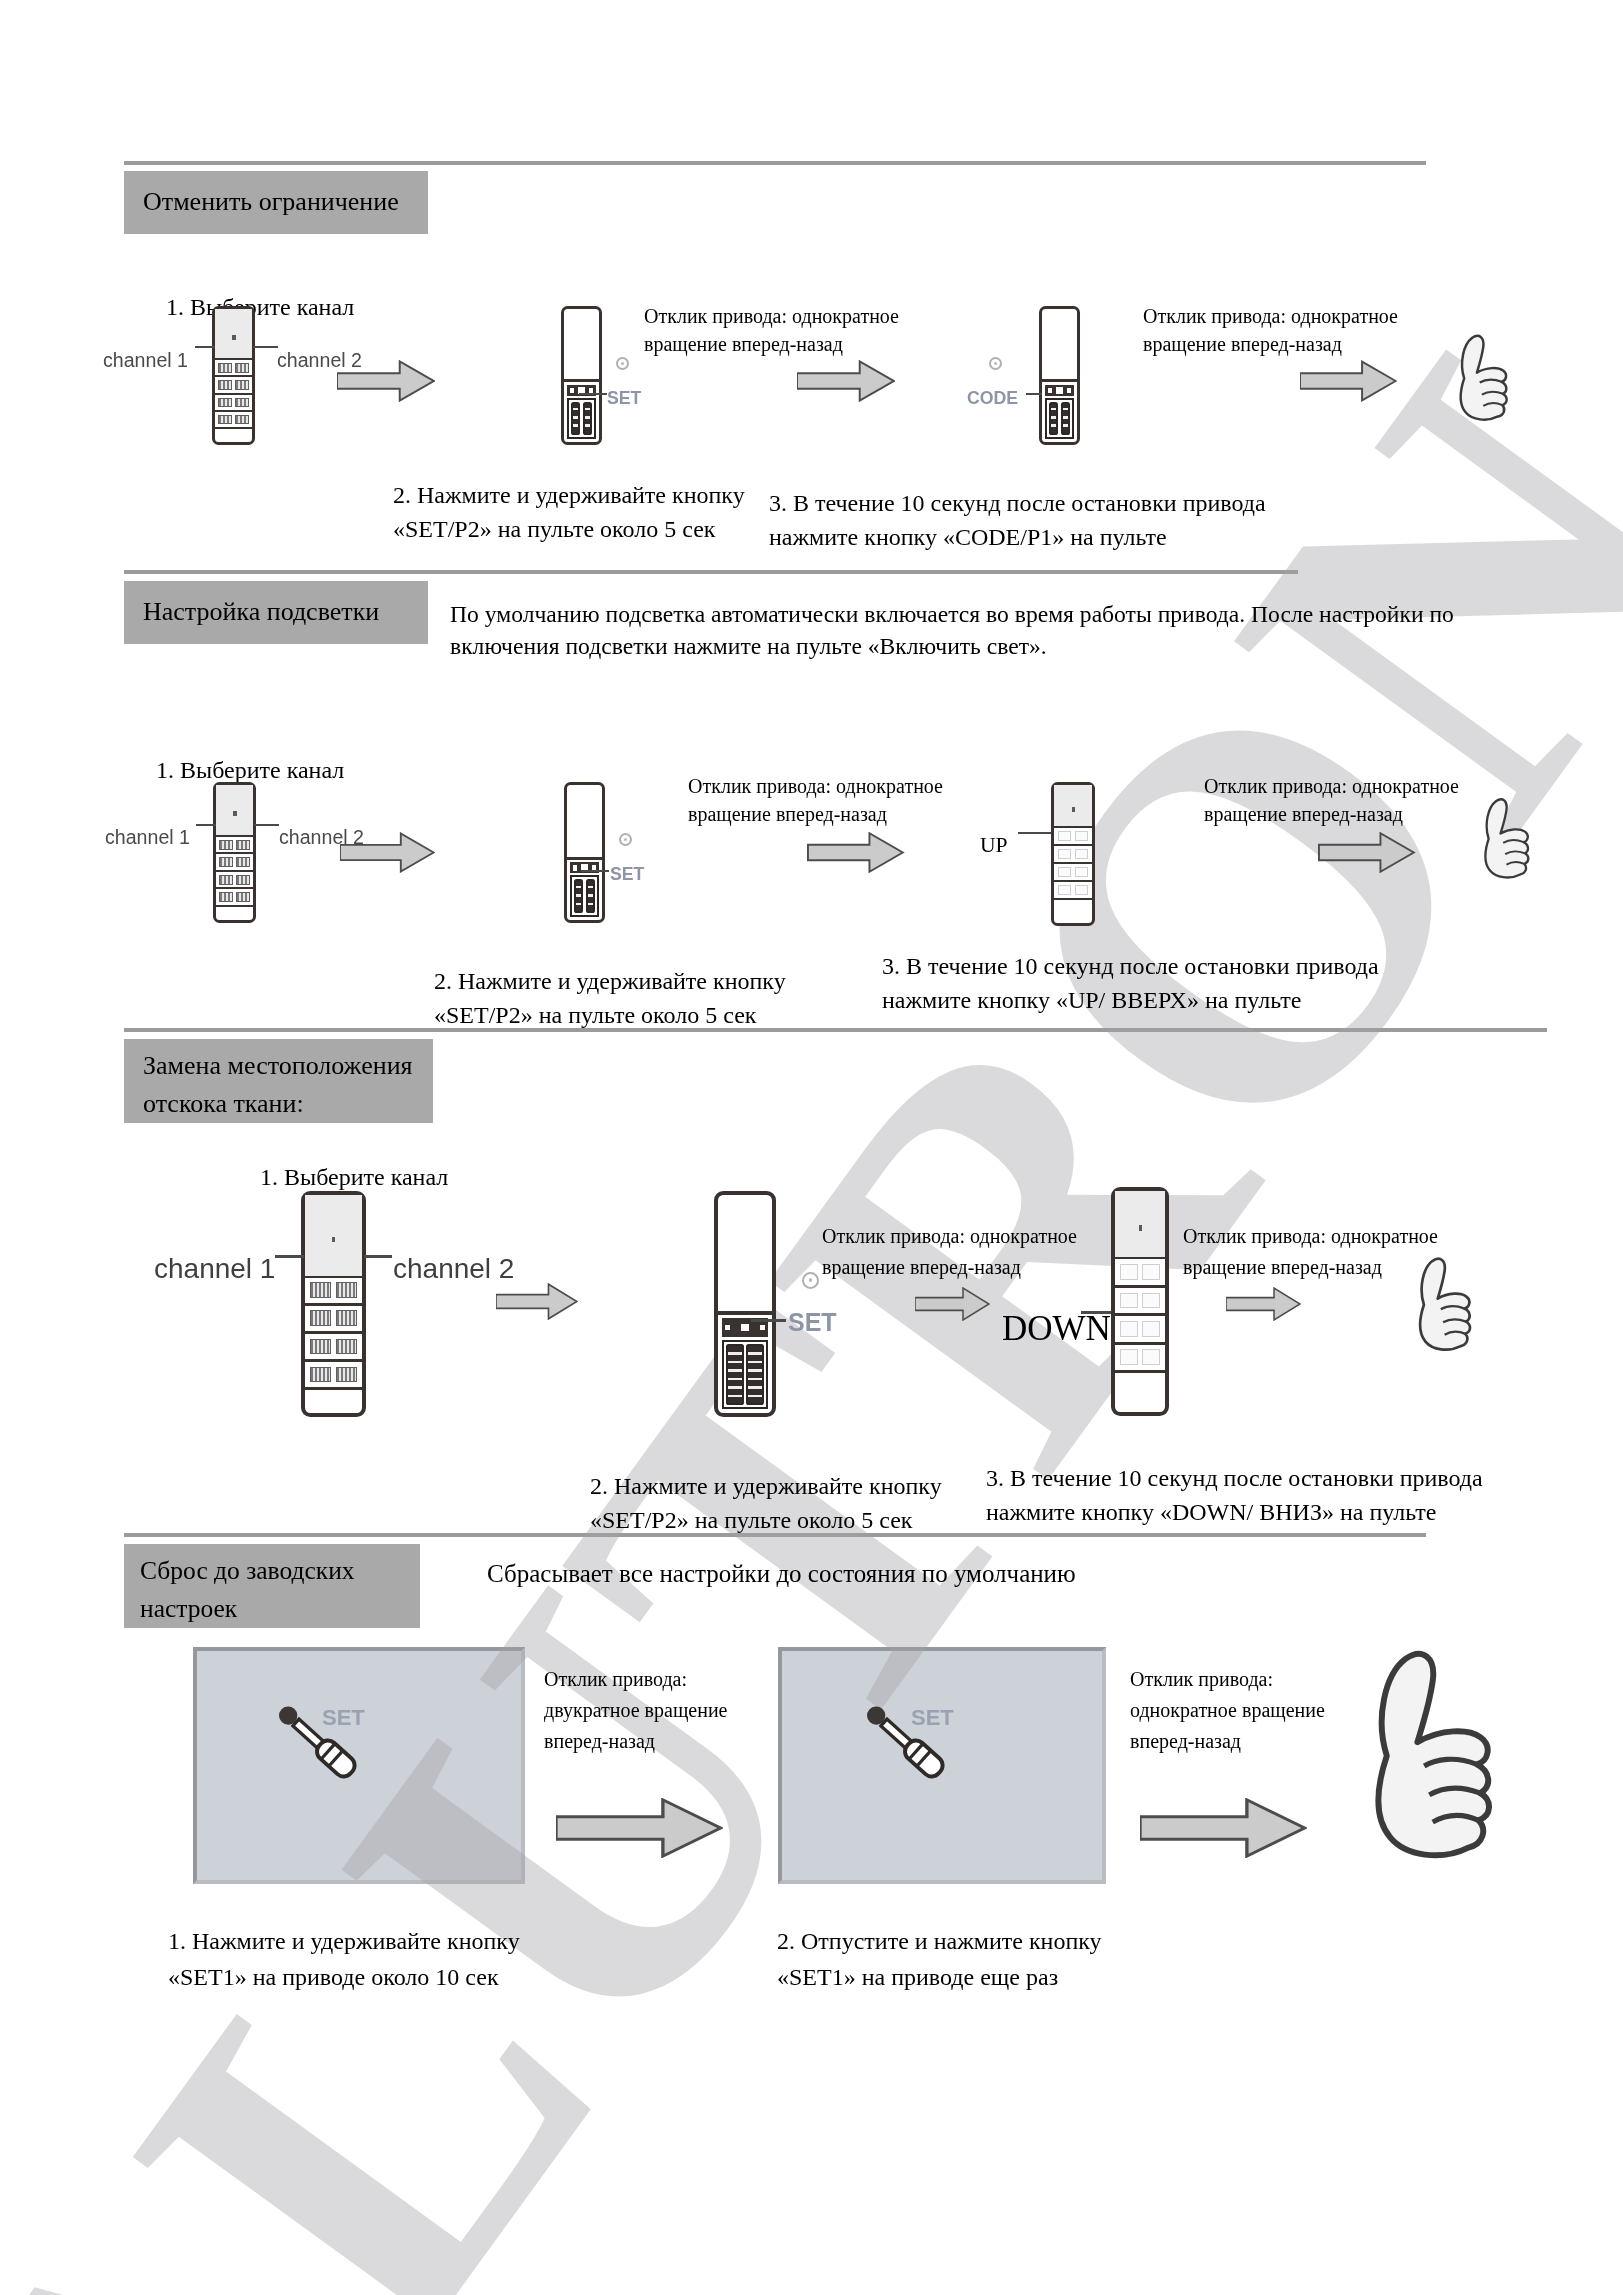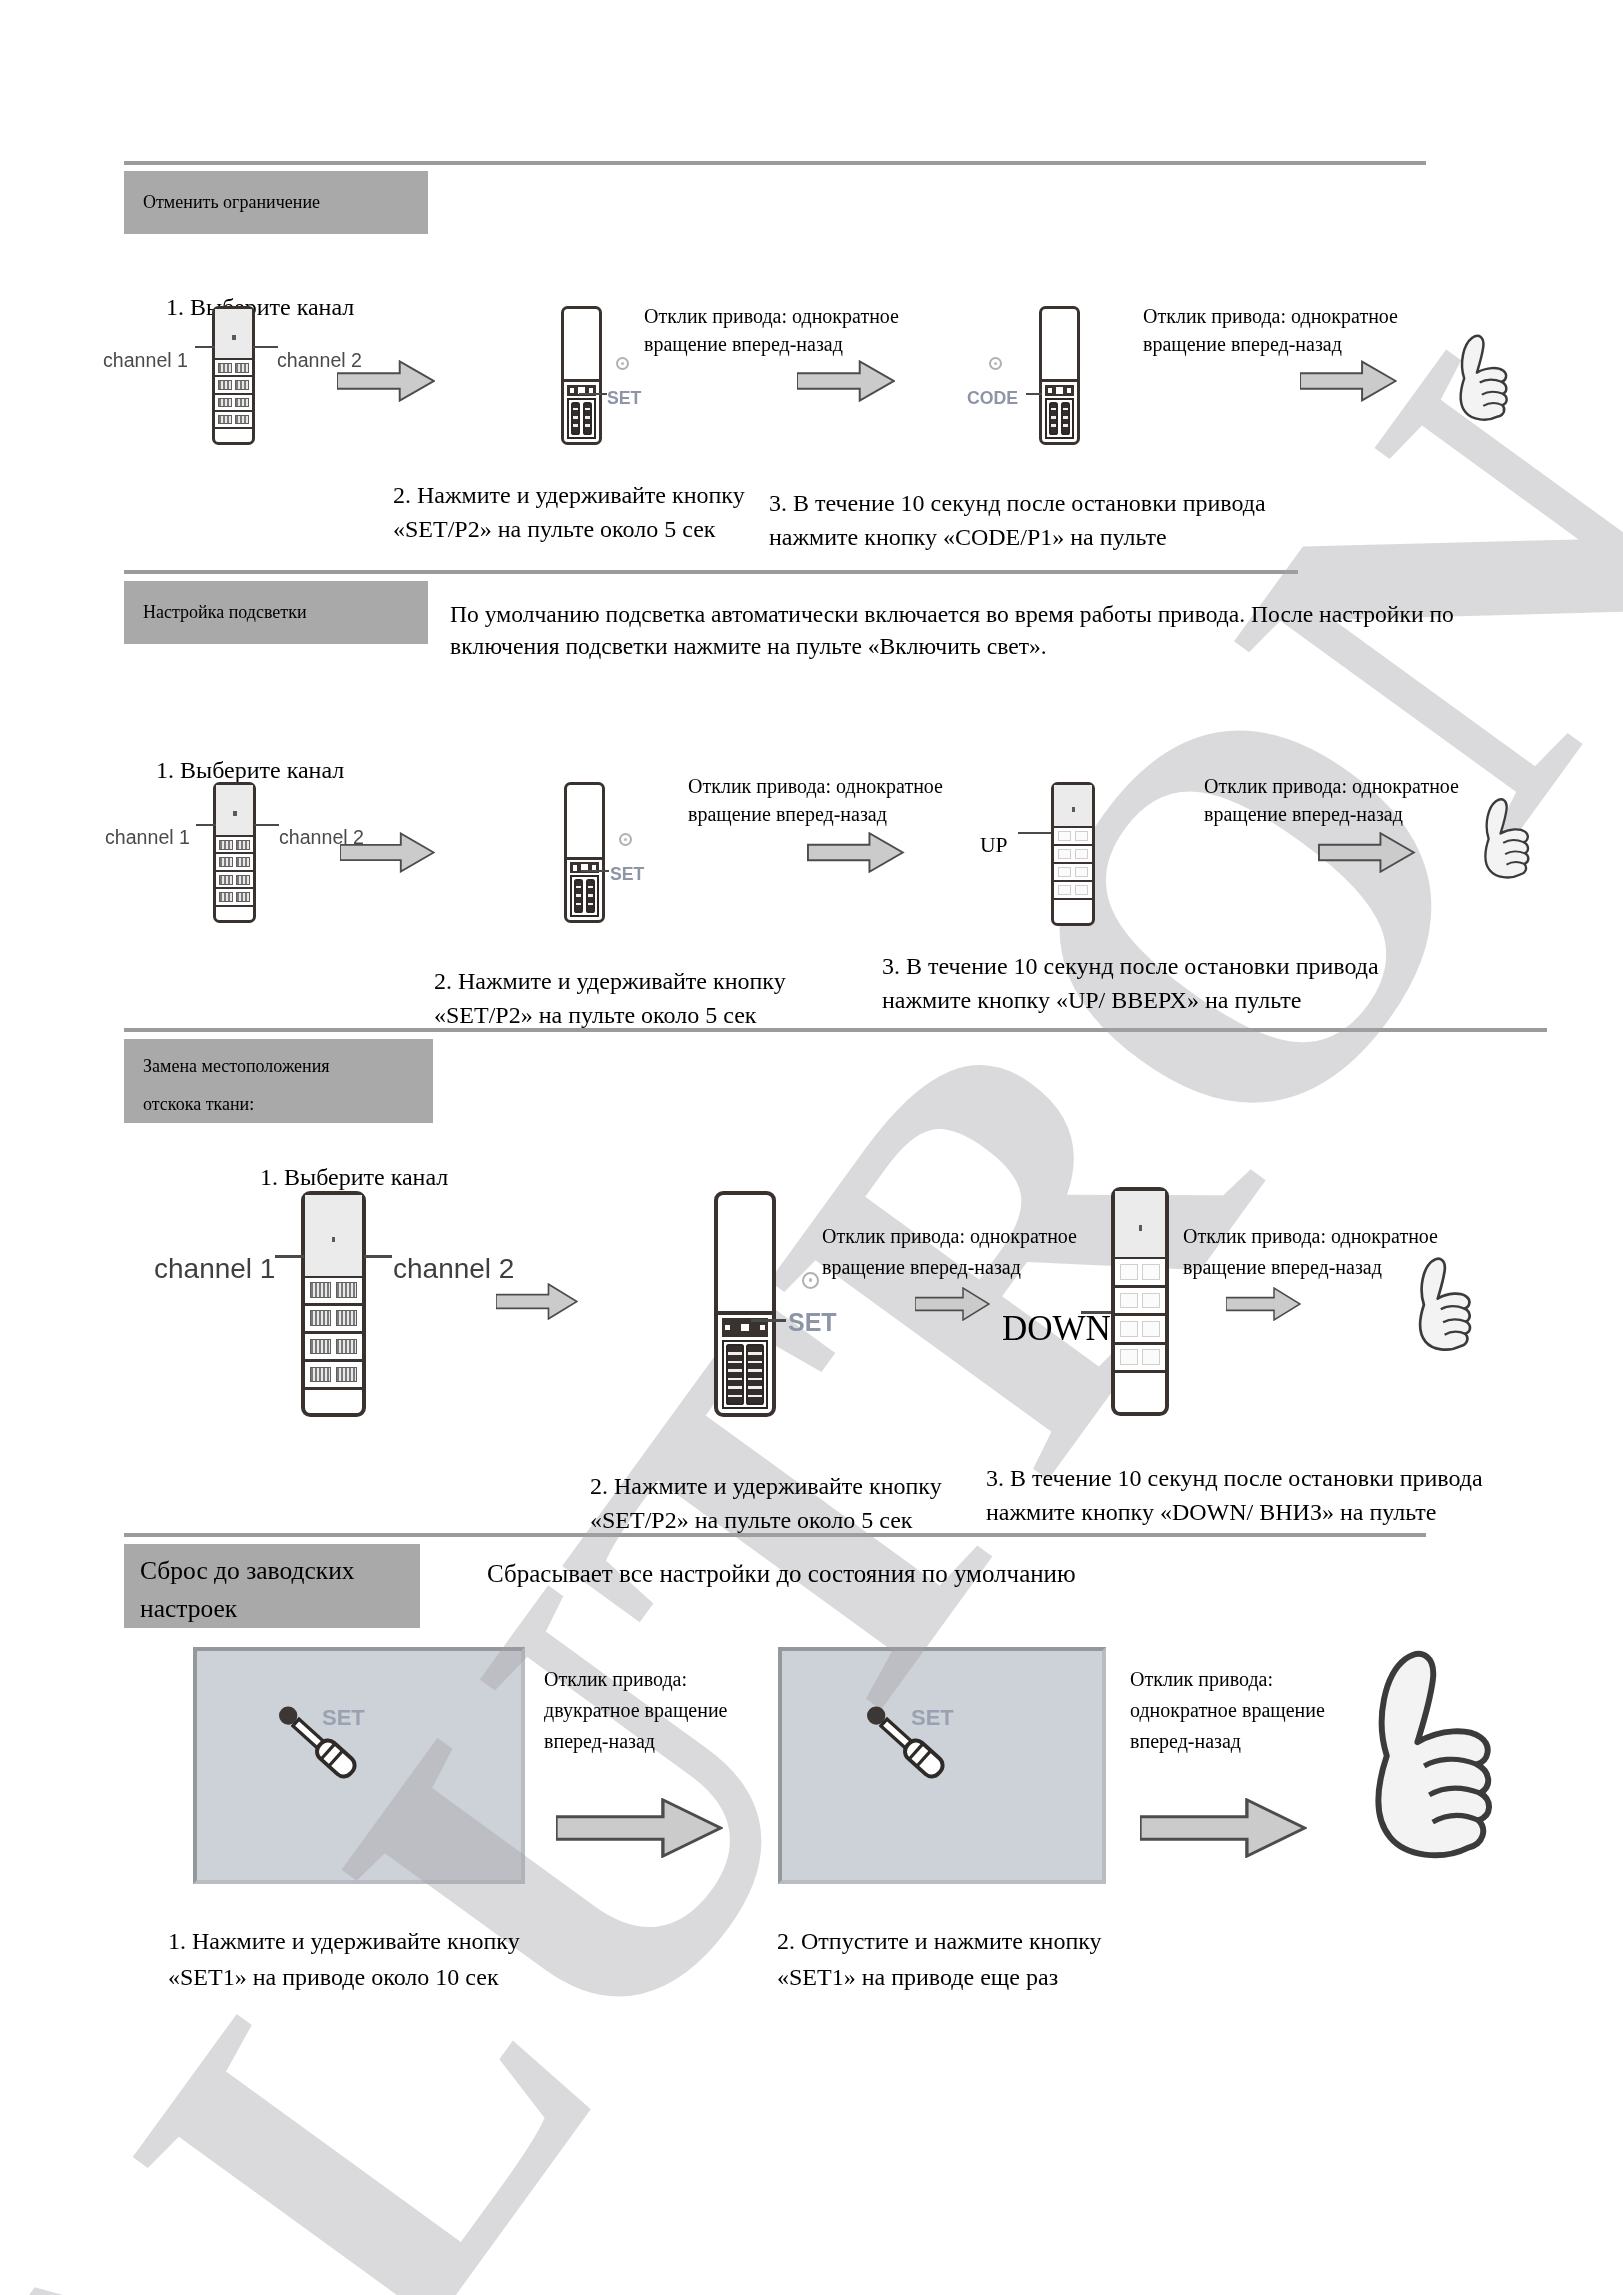--- a/index.html
+++ b/index.html
@@ -6,21 +6,21 @@
   .page{position:relative;width:1623px;height:2295px;background:#ffffff;overflow:hidden;
         font-family:"Liberation Serif",serif;color:#000;}
   
   .watermark{position:absolute;left:50%;top:1243px;width:2878px;margin-left:-1439px;
       text-align:center;transform:rotate(-54deg);font-weight:700;font-size:523px;line-height:1;
       color:rgba(163,163,168,0.40);z-index:5;letter-spacing:2.6px;pointer-events:none;
       font-family:"Liberation Serif",serif;}
   
   .divider{position:absolute;height:3.9px;background:#9b9b9b;z-index:3;}
   .hdr-bg{position:absolute;background:#a9a9a9;z-index:3;}
-  .hdr-text{position:absolute;z-index:6;font-size:18px;line-height:38px;}
+  .hdr-text{position:absolute;z-index:6;font-size:26px;line-height:38px;}
   .txt{position:absolute;z-index:6;margin-top:14px;}
   .ln{display:block;}
   .step{font-size:24px;}
   .fb{font-size:20px;line-height:27.5px;}
   .fb3{font-size:20px;line-height:31px;}
   .cap{font-size:24px;line-height:34px;}
   .chan{font-size:19.6px;color:#4a4a4a;font-family:"Liberation Sans",sans-serif;}
   .chan.big{font-size:28px;color:#3f3f3f;}
   .devlbl{font-family:"Liberation Sans",sans-serif;font-weight:bold;color:#8d95a6;font-size:17.7px;}
   .devlbl.big{font-size:25px;}

